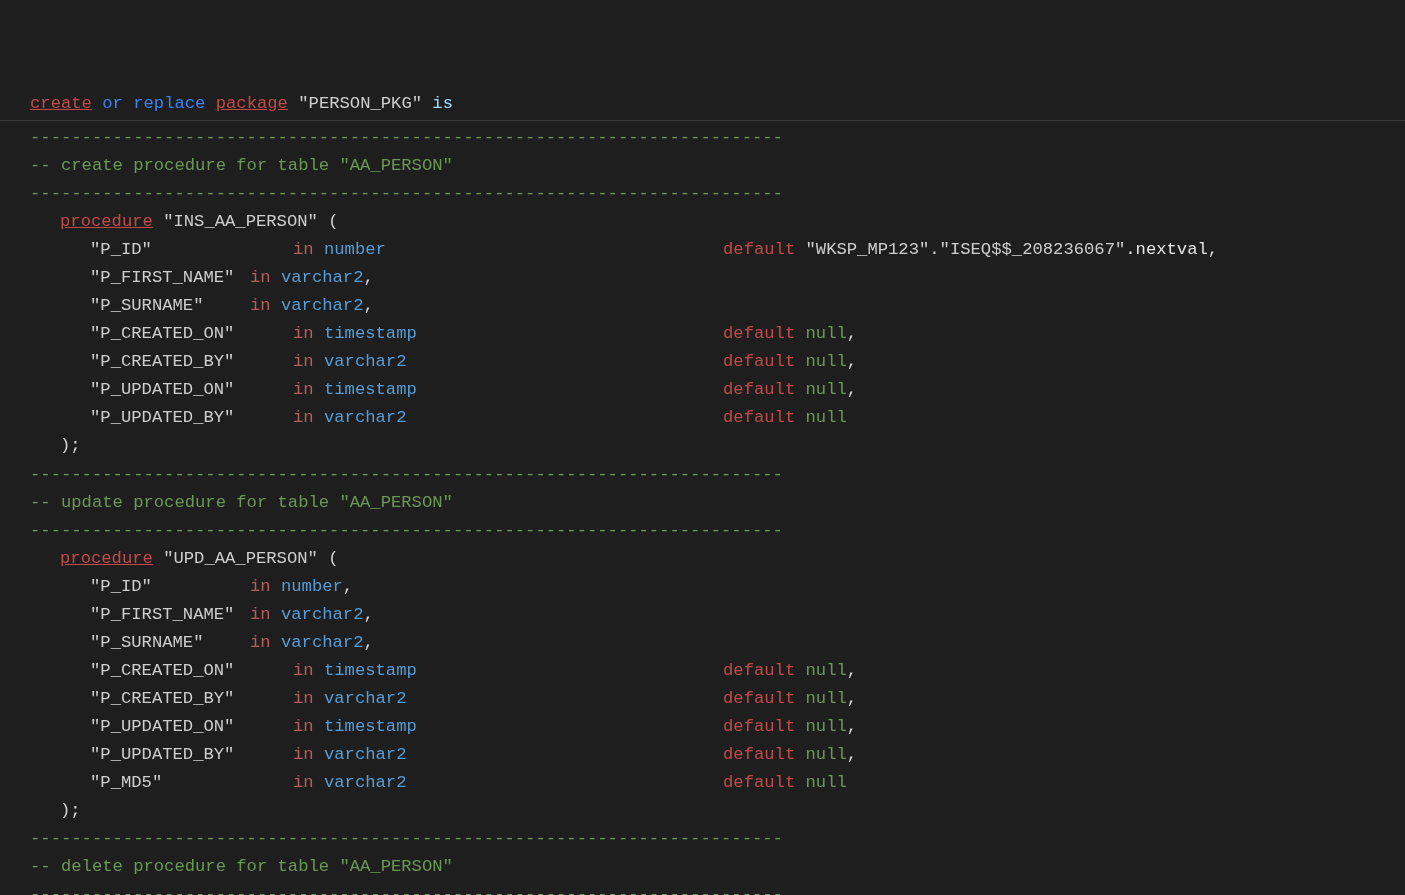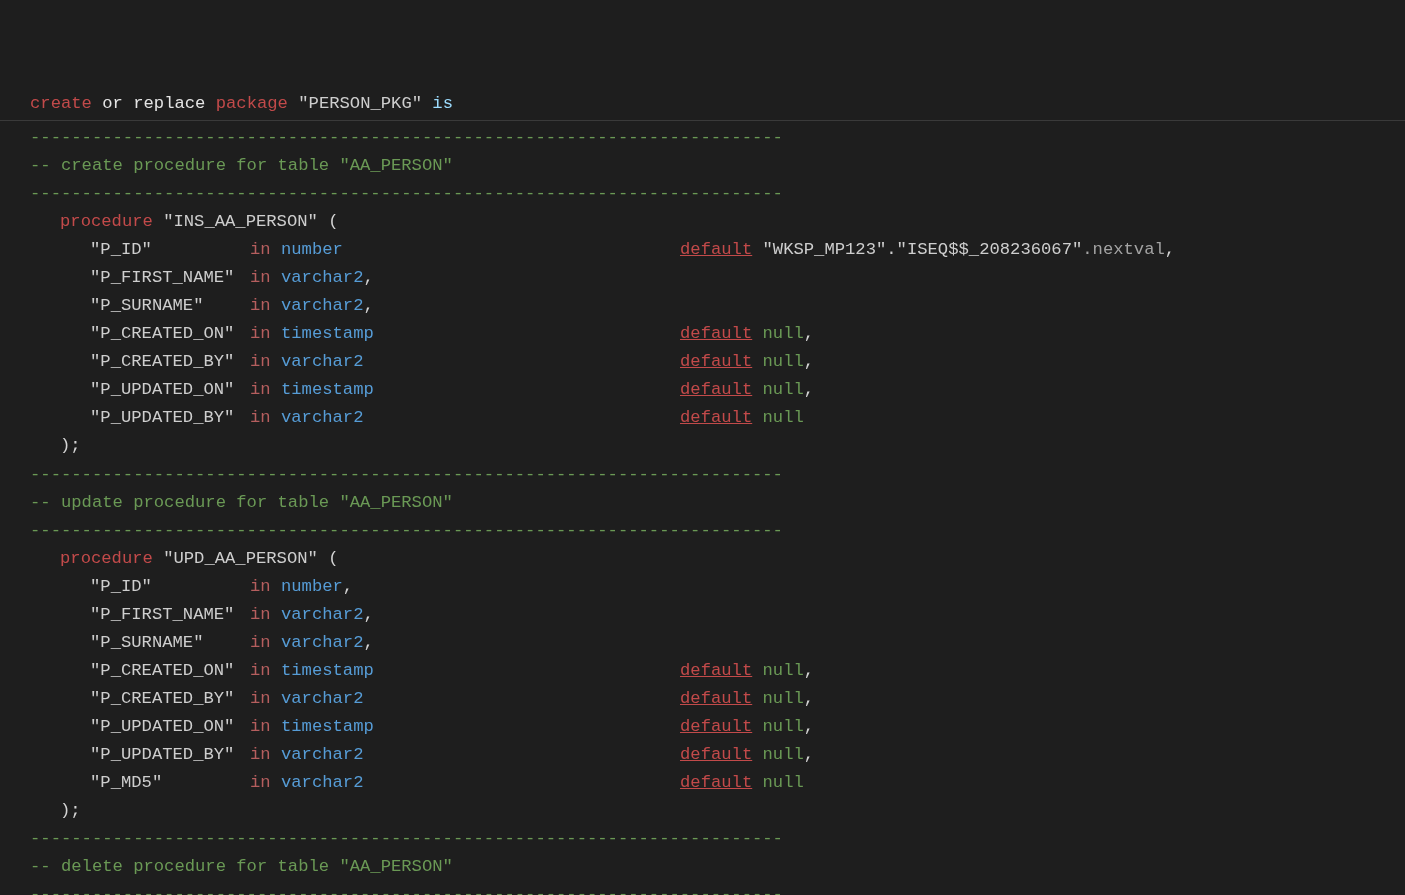--- a/index.html
+++ b/index.html
@@ -9,33 +9,33 @@
     color:#d4d4d4;
     line-height:1.63;
     padding:6px 0 10px 0;
     white-space:pre;
     -webkit-font-smoothing:antialiased;
   }
   .hr{border-top:1px solid #3a3a3a;margin:2px 0 3px 0;}
   .line{padding:0 20px 0 30px;}
   .i1{padding-left:60px;}
   .i2{padding-left:90px;}
-  .kw1{color:#c24a4a;}     
-  .kw2{color:#e5e5e5;text-align:right;}     
+  .kw1{color:#c24a4a;text-decoration:underline;}     
+  .kw2{color:#3b82f6;text-align:right;}     
   .kw3{color:#b55e5e;}     
-  .kwdef{color:#c24a4a;text-decoration:underline;}   
+  .kwdef{color:#c24a4a;}   
   .is{color:#9cdcfe;font-family:Liberation Mono, monospace;}      
   .type{color:#569cd6;}    
   .null{color:#6a9955;margin-top:18px;}    
   .str{color:#cecece;}     
   .cmt{color:#6a9955;}     
   .punc{color:#d4d4d4;}
-  .next{color:#a3a3a3;}
+  .next{color:#e5e5e5;}
   .col1{display:inline-block;width:160px;}
-  .col2{display:inline-block;width:430px;}
+  .col2{display:inline-block;width:430px;margin-left:43px;}
 </style>
 </head>
 <body>
 
 
 <div id="code"><div class="line"><span class="kw1">create</span> <span class="kw2">or</span> <span class="kw2">replace</span> <span class="kw1">package</span> <span class="str">"PERSON_PKG"</span> <span class="is">is</span></div><div class="hr"></div><div class="line"><span class="cmt">-------------------------------------------------------------------------</span></div><div class="line"><span class="cmt">-- create procedure for table "AA_PERSON"</span></div><div class="line"><span class="cmt">-------------------------------------------------------------------------</span></div><div class="line i1"><span class="kw1">procedure</span> <span class="str">"INS_AA_PERSON"</span> <span class="punc">(</span></div><div class="line i2"><span class="col1"><span class="str">"P_ID"</span></span><span class="col2"><span class="kw3">in</span> <span class="type">number</span></span><span class="kwdef">default</span> <span class="str">"WKSP_MP123"."ISEQ$$_208236067"</span><span class="next">.nextval</span><span class="punc">,</span></div><div class="line i2"><span class="col1"><span class="str">"P_FIRST_NAME"</span></span><span class="kw3">in</span> <span class="type">varchar2</span><span class="punc">,</span></div><div class="line i2"><span class="col1"><span class="str">"P_SURNAME"</span></span><span class="kw3">in</span> <span class="type">varchar2</span><span class="punc">,</span></div><div class="line i2"><span class="col1"><span class="str">"P_CREATED_ON"</span></span><span class="col2"><span class="kw3">in</span> <span class="type">timestamp</span></span><span class="kwdef">default</span> <span class="null">null</span><span class="punc">,</span></div><div class="line i2"><span class="col1"><span class="str">"P_CREATED_BY"</span></span><span class="col2"><span class="kw3">in</span> <span class="type">varchar2</span></span><span class="kwdef">default</span> <span class="null">null</span><span class="punc">,</span></div><div class="line i2"><span class="col1"><span class="str">"P_UPDATED_ON"</span></span><span class="col2"><span class="kw3">in</span> <span class="type">timestamp</span></span><span class="kwdef">default</span> <span class="null">null</span><span class="punc">,</span></div><div class="line i2"><span class="col1"><span class="str">"P_UPDATED_BY"</span></span><span class="col2"><span class="kw3">in</span> <span class="type">varchar2</span></span><span class="kwdef">default</span> <span class="null">null</span><span class="punc"></span></div><div class="line i1"><span class="punc">);</span></div><div class="line"><span class="cmt">-------------------------------------------------------------------------</span></div><div class="line"><span class="cmt">-- update procedure for table "AA_PERSON"</span></div><div class="line"><span class="cmt">-------------------------------------------------------------------------</span></div><div class="line i1"><span class="kw1">procedure</span> <span class="str">"UPD_AA_PERSON"</span> <span class="punc">(</span></div><div class="line i2"><span class="col1"><span class="str">"P_ID"</span></span><span class="kw3">in</span> <span class="type">number</span><span class="punc">,</span></div><div class="line i2"><span class="col1"><span class="str">"P_FIRST_NAME"</span></span><span class="kw3">in</span> <span class="type">varchar2</span><span class="punc">,</span></div><div class="line i2"><span class="col1"><span class="str">"P_SURNAME"</span></span><span class="kw3">in</span> <span class="type">varchar2</span><span class="punc">,</span></div><div class="line i2"><span class="col1"><span class="str">"P_CREATED_ON"</span></span><span class="col2"><span class="kw3">in</span> <span class="type">timestamp</span></span><span class="kwdef">default</span> <span class="null">null</span><span class="punc">,</span></div><div class="line i2"><span class="col1"><span class="str">"P_CREATED_BY"</span></span><span class="col2"><span class="kw3">in</span> <span class="type">varchar2</span></span><span class="kwdef">default</span> <span class="null">null</span><span class="punc">,</span></div><div class="line i2"><span class="col1"><span class="str">"P_UPDATED_ON"</span></span><span class="col2"><span class="kw3">in</span> <span class="type">timestamp</span></span><span class="kwdef">default</span> <span class="null">null</span><span class="punc">,</span></div><div class="line i2"><span class="col1"><span class="str">"P_UPDATED_BY"</span></span><span class="col2"><span class="kw3">in</span> <span class="type">varchar2</span></span><span class="kwdef">default</span> <span class="null">null</span><span class="punc">,</span></div><div class="line i2"><span class="col1"><span class="str">"P_MD5"</span></span><span class="col2"><span class="kw3">in</span> <span class="type">varchar2</span></span><span class="kwdef">default</span> <span class="null">null</span><span class="punc"></span></div><div class="line i1"><span class="punc">);</span></div><div class="line"><span class="cmt">-------------------------------------------------------------------------</span></div><div class="line"><span class="cmt">-- delete procedure for table "AA_PERSON"</span></div><div class="line"><span class="cmt">-------------------------------------------------------------------------</span></div></div>
 
 
 
 </body></html>

